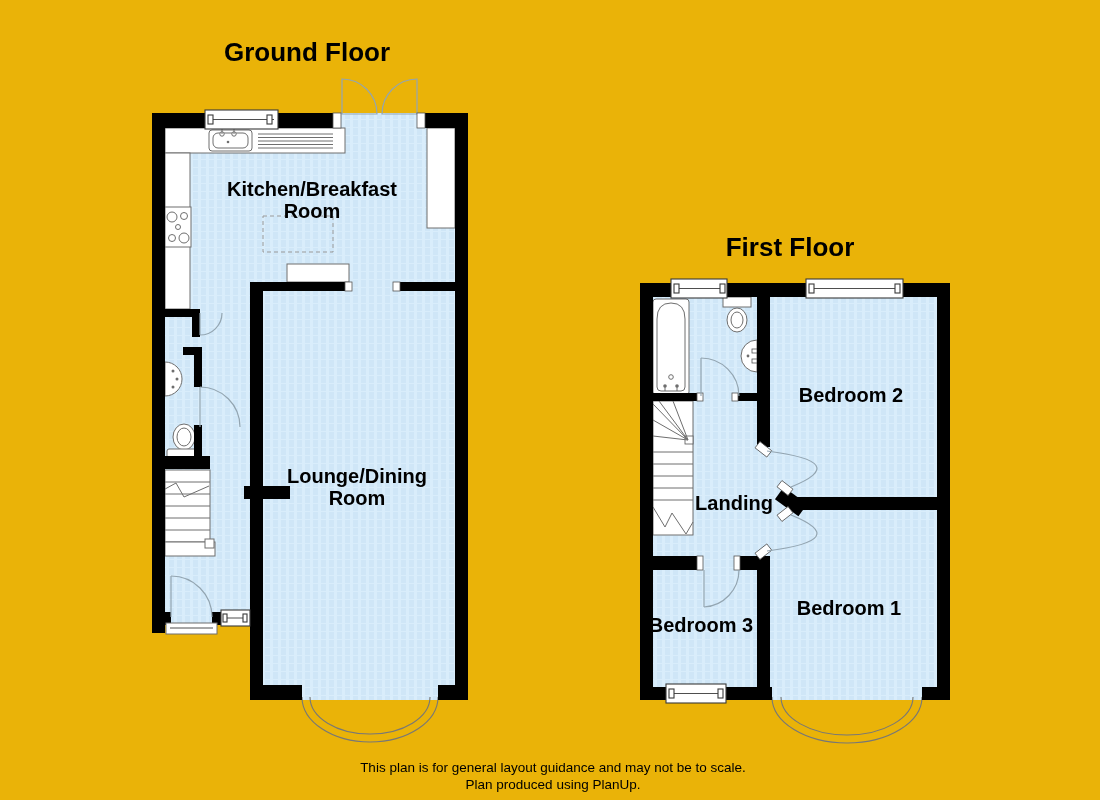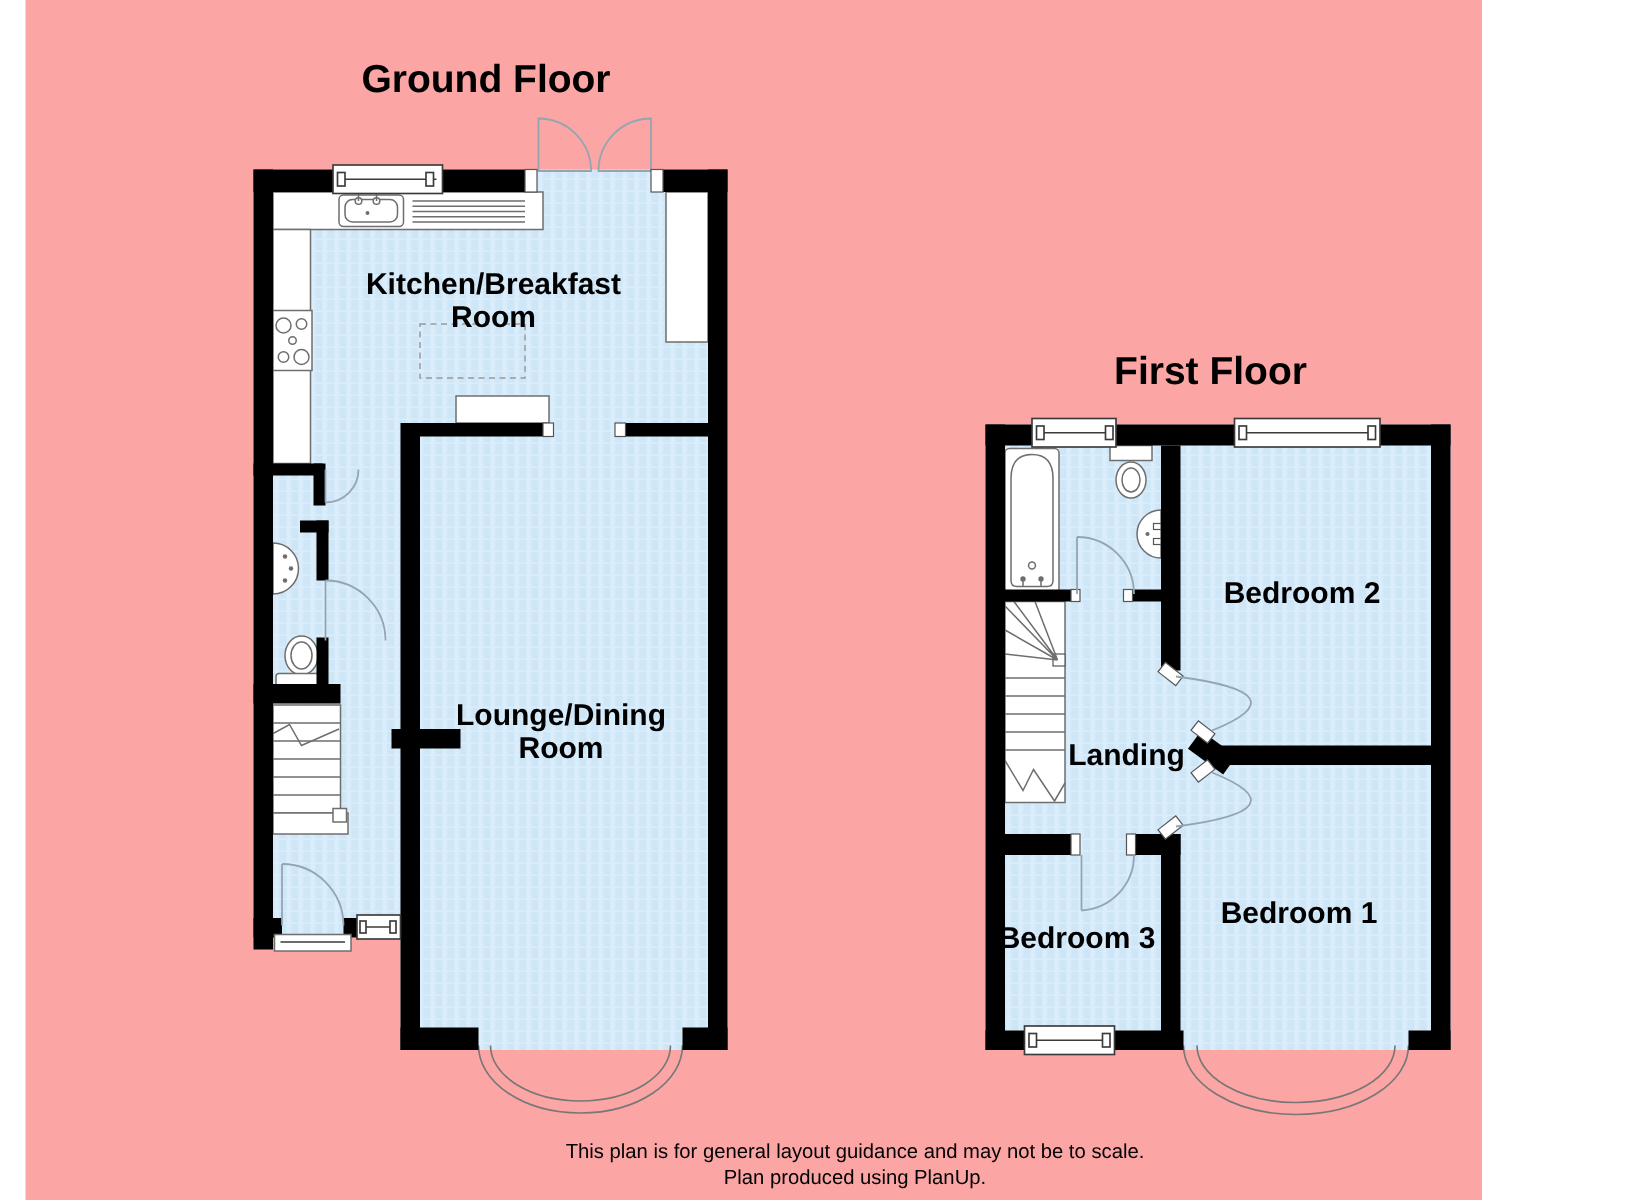--- a/index.html
+++ b/index.html
@@ -1,16 +1,16 @@
 <!DOCTYPE html>
 <html><head>
 <meta charset="utf-8">
 <style>
   html,body{margin:0;padding:0;background:#ffffff;}
-  .canvas{position:relative;width:971px;height:800px;background:#fca5a5;overflow:hidden;margin-left:17px;}
+  .canvas{position:relative;width:1100px;height:800px;background:#eab308;overflow:hidden;}
   svg{display:block;}
   text{font-family:"Liberation Sans","DejaVu Sans",sans-serif;fill:#000;}
   .title{font-size:26px;font-weight:700;}
   .room-label{font-size:20px;font-weight:700;}
   .footer-text{font-size:13.5px;font-weight:400;}
   .wall{fill:#000000;stroke:none;}
   .fixture{fill:#ffffff;stroke:#6e6e6e;stroke-width:1;}
   .fixture-thin{fill:none;stroke:#6e6e6e;stroke-width:1;}
   .door{fill:none;stroke:#93a5b1;stroke-width:1.2;}
   .jamb{fill:#ffffff;stroke:#555;stroke-width:0.8;}

